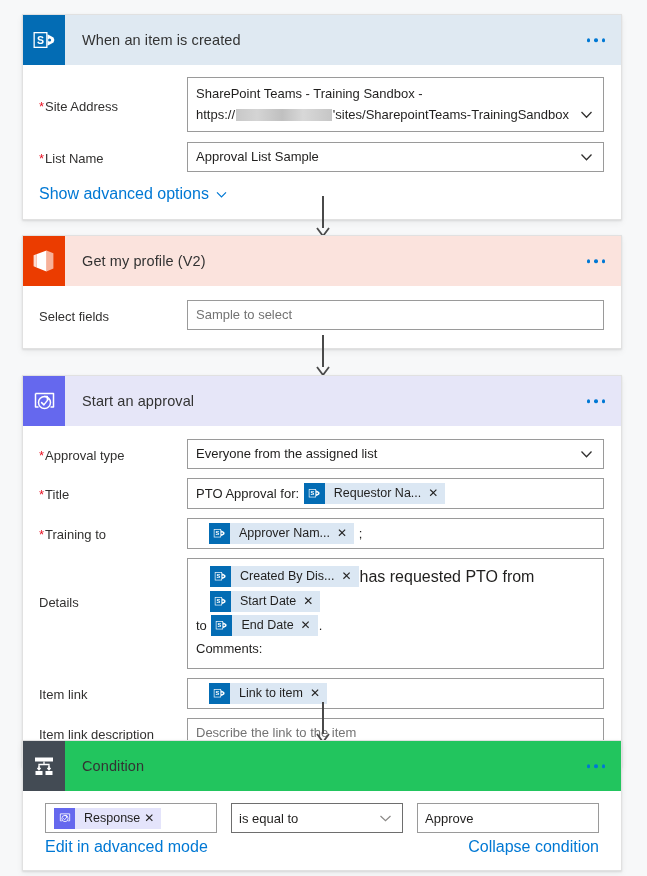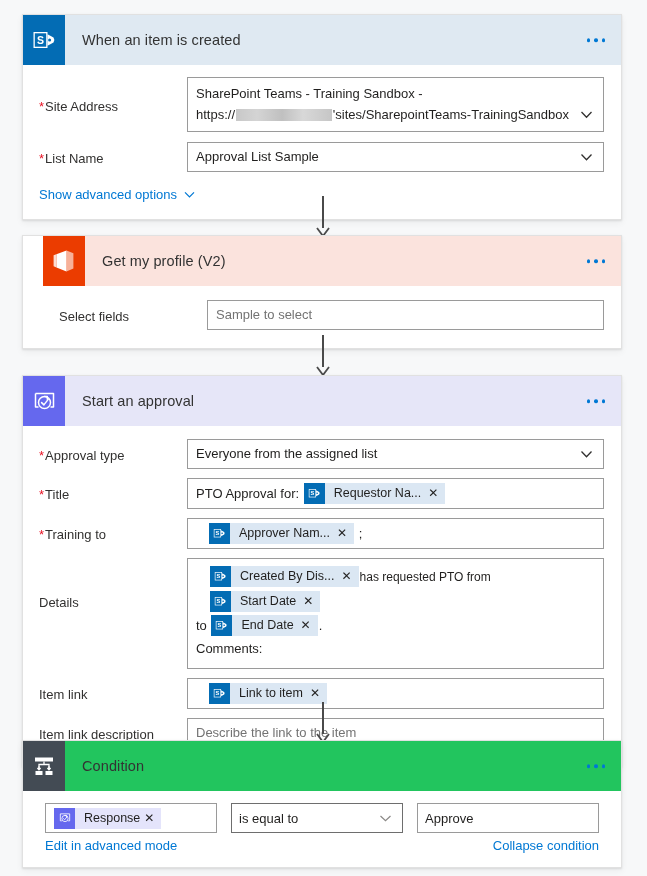--- a/index.html
+++ b/index.html
@@ -149,21 +149,21 @@
   }
   .inline-text {
     font-size: 13px;
     color: #201f1e;
     vertical-align: middle;
   }
 
   
   .link {
     color: #0078d4;
-    font-size: 13px;
+    font-size: 16px;
     cursor: pointer;
     display: inline-flex;
     align-items: center;
     gap: 6px;
   }
   .link svg { display: block; }
 
   
   .connector {
     position: absolute;
@@ -283,21 +283,21 @@
 
   <div class="connector" style="top:196px;height:40px;">
     <div class="stem" style="height:32px;"></div>
     <div class="head" style="top:28px;">
       <svg width="14" height="11" viewBox="0 0 14 11">
           <path d="M1 1 L7 9 L13 1" stroke="#4a4a4a" stroke-width="1.8" fill="none"></path>
         </svg>
     </div>
   </div>
 
-  <div class="card" id="card-profile" style="top:235px;padding-left:20px;">
+  <div class="card" id="card-profile" style="top:235px;">
     <div class="card-header hdr-office">
       <div class="card-icon ico-office">
         <svg width="26" height="26" viewBox="0 0 26 26" aria-hidden="true">
           <path d="M15.5 2.5 L5.5 6.3 L5.5 19.4 L2.6 18.3 L2.6 7.2 L15.5 2.5 Z" fill="#ffffff" opacity="0.82"></path>
           <path d="M15.5 2.5 L15.5 23.5 L5.5 19.4 L5.5 6.3 Z" fill="#ffffff"></path>
           <path d="M15.5 2.5 L22.4 5.2 L22.4 20.6 L15.5 23.5 Z" fill="#ffffff" opacity="0.6"></path>
         </svg>
       </div>
       <div class="card-title">Get my profile (V2)</div>
       <div class="ellipsis-menu">
@@ -420,21 +420,21 @@
                   <svg width="13" height="13" viewBox="0 0 25 25">
                       <rect x="1.5" y="4" width="14" height="16" fill="#fff"></rect>
                       <rect x="2.8" y="5.3" width="11.4" height="13.4" fill="#036cb4"></rect>
                       <text x="8.5" y="16" font-family="Liberation Sans, sans-serif" font-size="11" font-weight="bold" fill="#fff" text-anchor="middle">S</text>
                       <path d="M15.5 6.2 L15.5 17.8 L21.5 14.6 A4.6 4.6 0 0 0 21.5 9.4 Z" fill="#fff"></path>
                       <circle cx="17.6" cy="12" r="1.6" fill="#036cb4"></circle>
                     </svg>
                 </span>
                 <span class="chip-text">Created By Dis...</span>
                 <span class="chip-x">✕</span>
-              </span><span class="inline-text" style="font-size:12px;">has requested PTO from</span><span class="chip">
+              </span><span class="inline-text" style="font-size:16px;">has requested PTO from</span><span class="chip">
                 <span class="chip-ico ico-sharepoint">
                   <svg width="13" height="13" viewBox="0 0 25 25">
                       <rect x="1.5" y="4" width="14" height="16" fill="#fff"></rect>
                       <rect x="2.8" y="5.3" width="11.4" height="13.4" fill="#036cb4"></rect>
                       <text x="8.5" y="16" font-family="Liberation Sans, sans-serif" font-size="11" font-weight="bold" fill="#fff" text-anchor="middle">S</text>
                       <path d="M15.5 6.2 L15.5 17.8 L21.5 14.6 A4.6 4.6 0 0 0 21.5 9.4 Z" fill="#fff"></path>
                       <circle cx="17.6" cy="12" r="1.6" fill="#036cb4"></circle>
                     </svg>
                 </span>
                 <span class="chip-text">Start Date</span>

